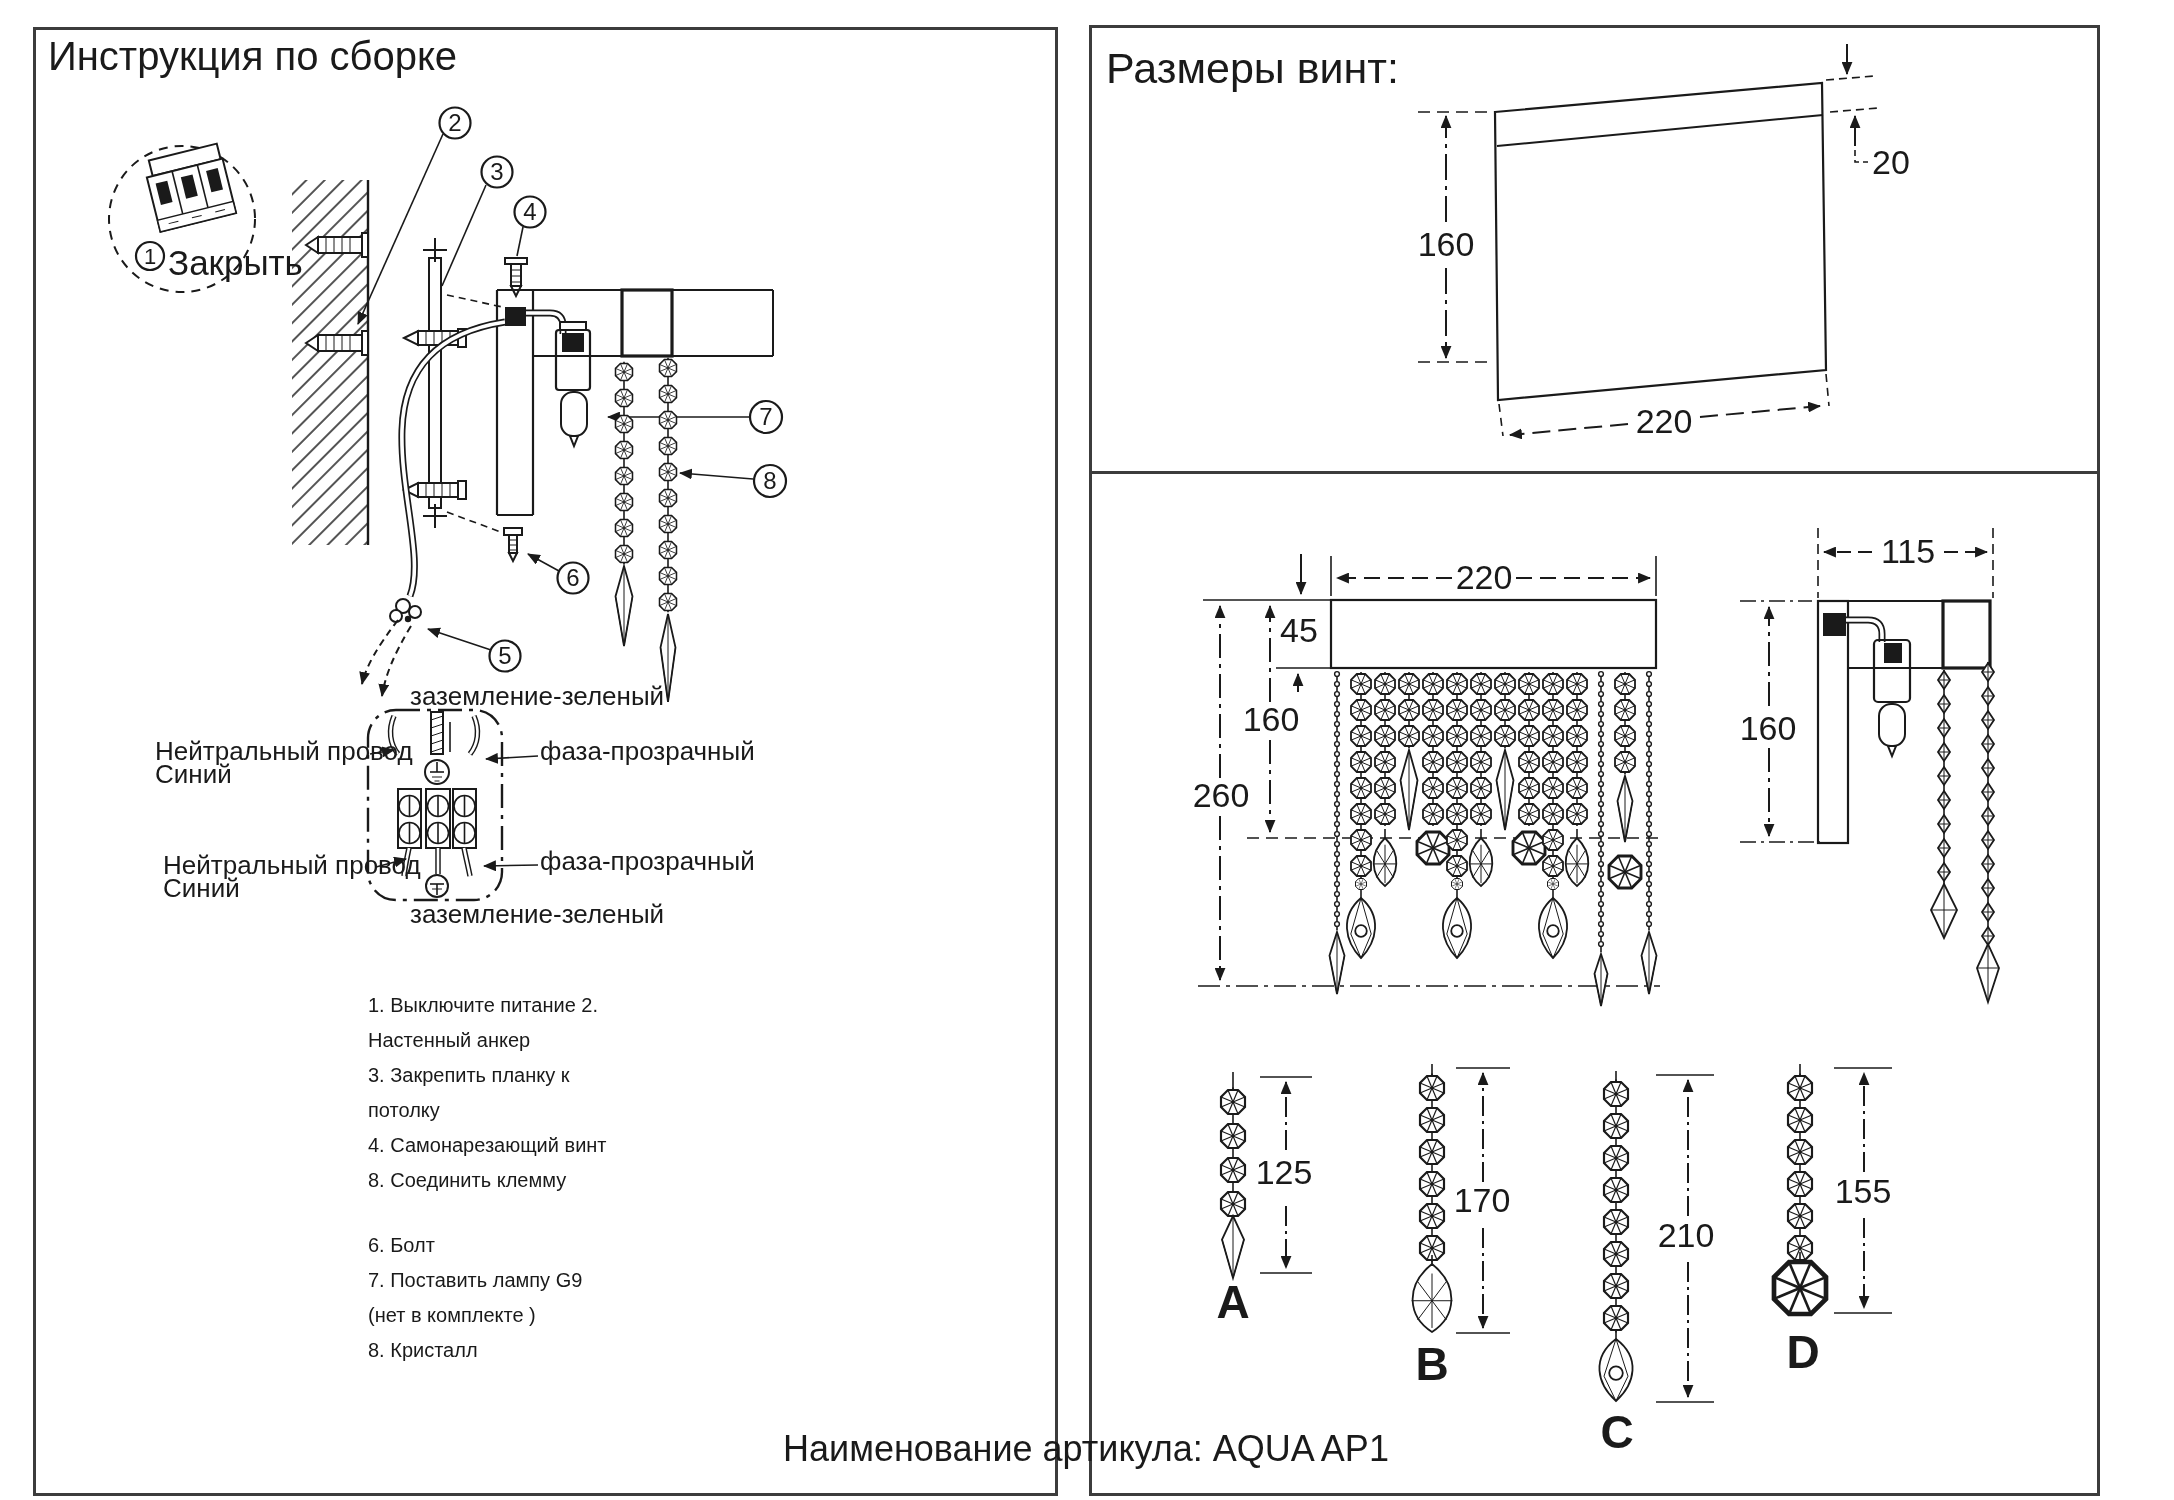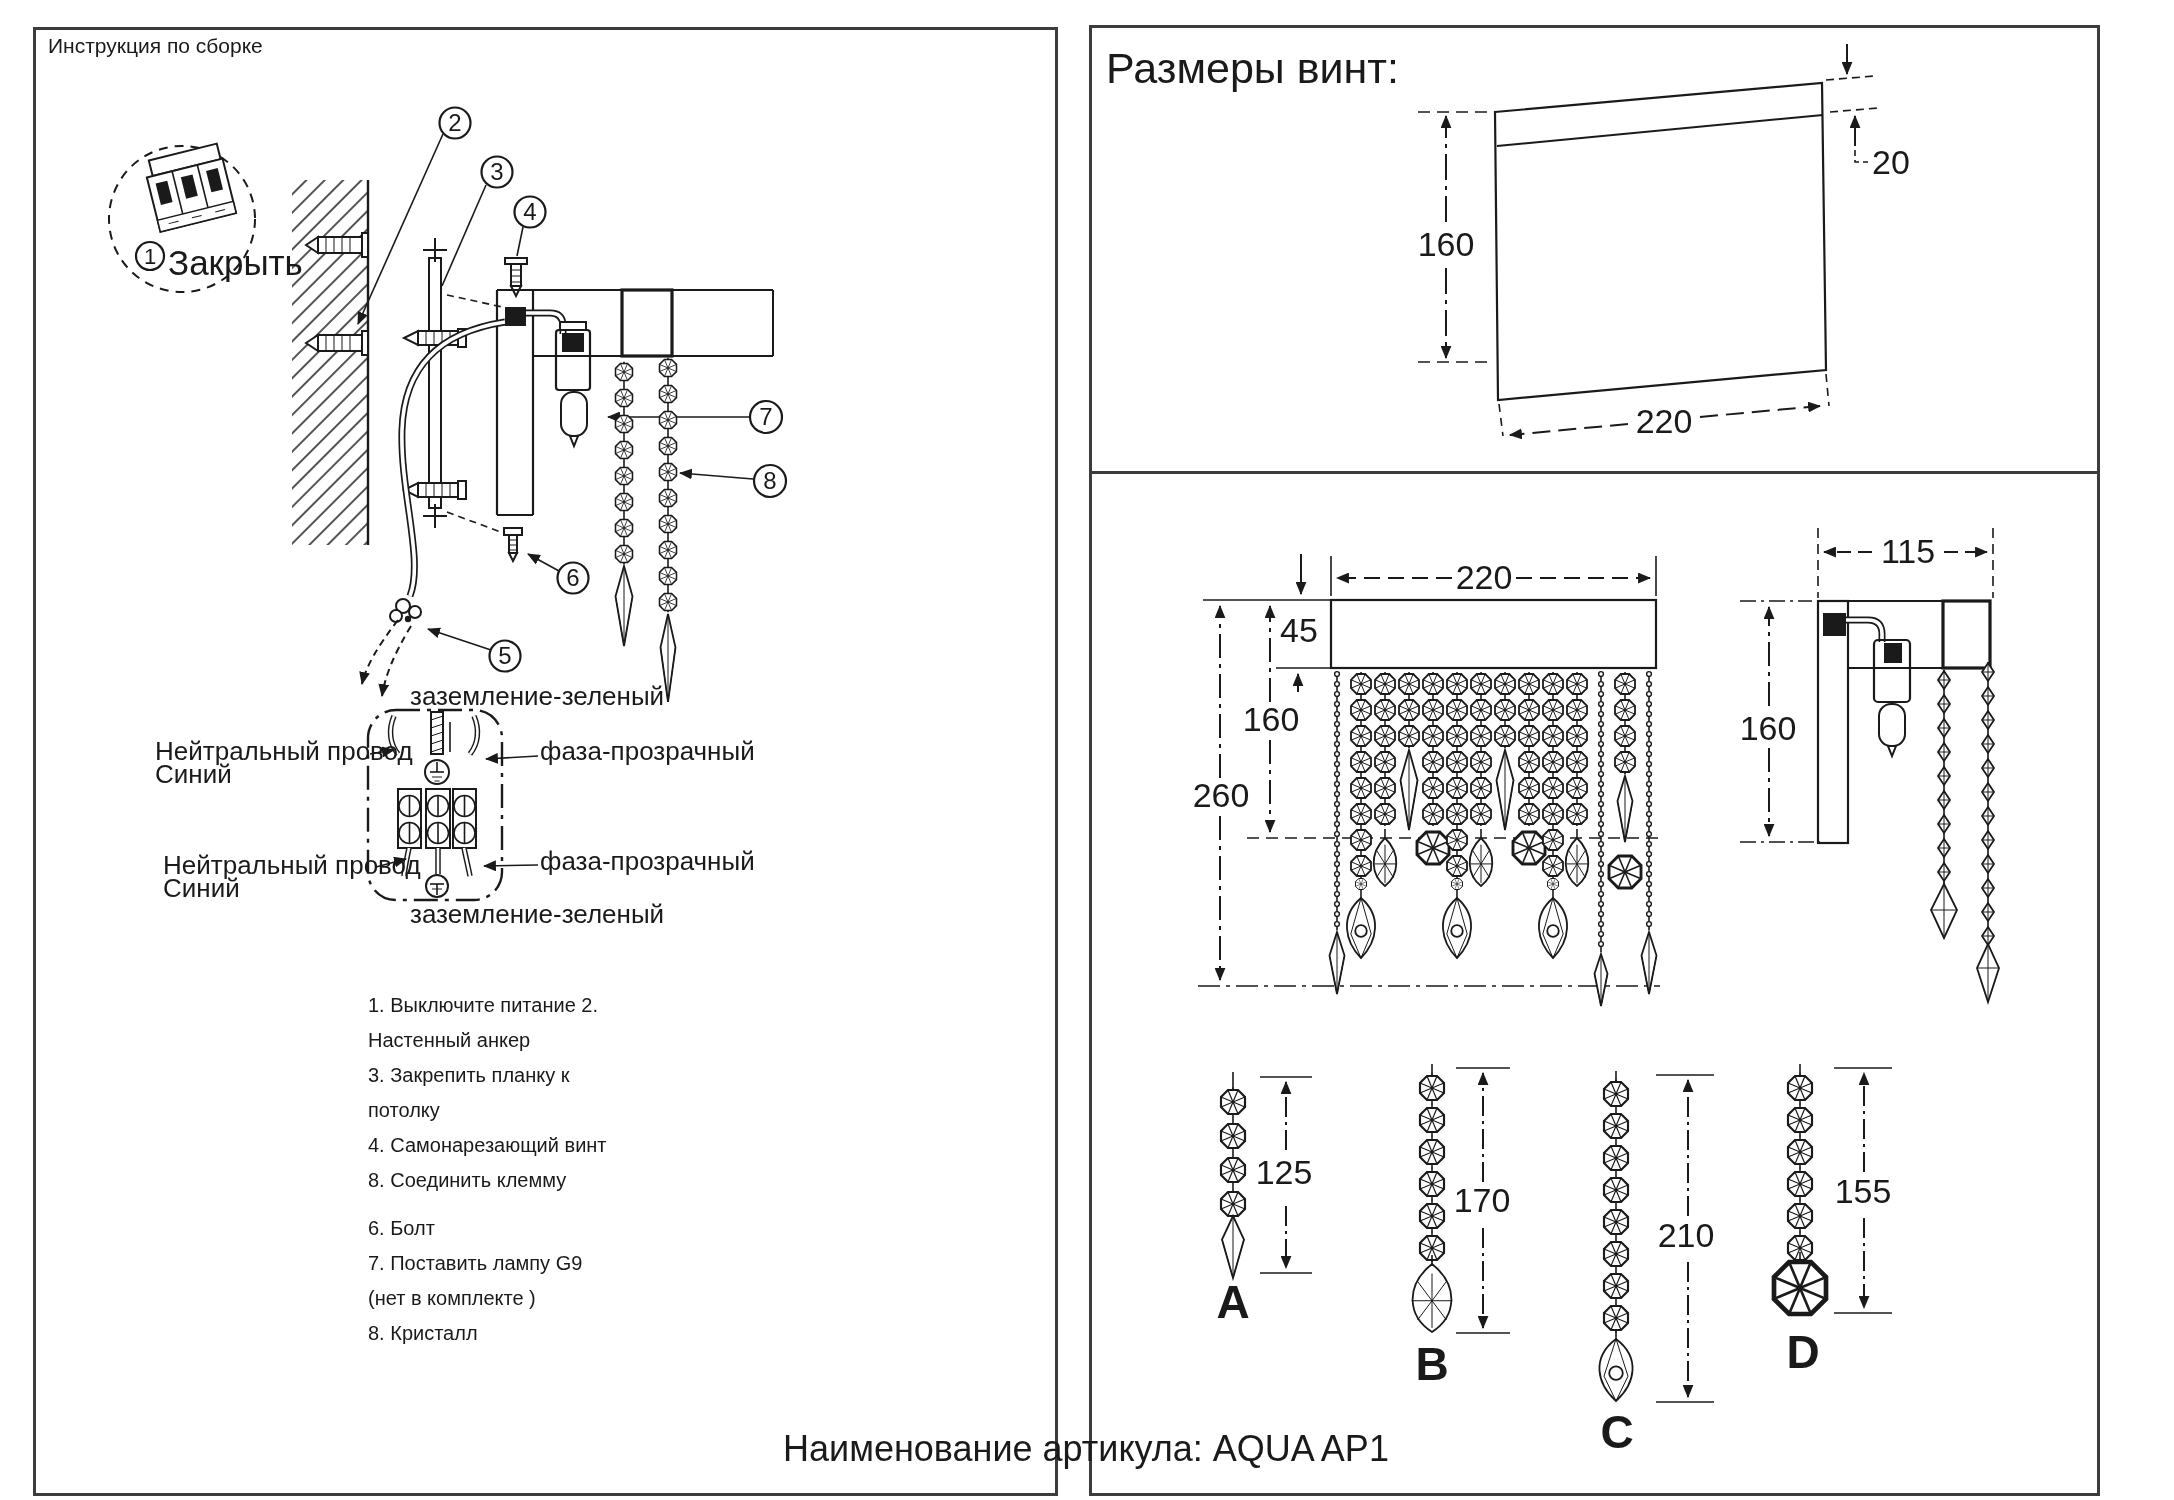--- a/index.html
+++ b/index.html
@@ -4,26 +4,26 @@
 <style>
   html,body{margin:0;padding:0;background:#fff}
   .page{position:relative;width:2174px;height:1500px;background:#fff;
         font-family:"Liberation Sans",sans-serif;color:#1a1a1a;overflow:hidden}
   .panel{position:absolute;border:3px solid #3c3c3c;box-sizing:border-box;z-index:1;background:#fff}
   #leftPanel{left:33px;top:27px;width:1025px;height:1469px}
   #rightPanel{left:1089px;top:25px;width:1011px;height:1471px}
   .divider{position:absolute;left:1089px;top:471px;width:1011px;height:3px;background:#3c3c3c;z-index:2}
   svg.overlay{position:absolute;left:0;top:0;z-index:3}
   .txt{position:absolute;z-index:4;white-space:nowrap}
-  .lt{left:48px;top:34px;font-size:21px}
+  .lt{left:48px;top:34px;font-size:40px}
   .rt1{left:1106px;top:44px;font-size:43px}
   .rt2{left:1106px;top:492px;font-size:43px}
   .steps{left:368px;top:988px;font-size:20px;line-height:35px}
   .steps div{white-space:nowrap}
-  .steps div:nth-child(7){margin-top:13px}
+  .steps div:nth-child(7){margin-top:30px}
   .wl{font-size:26px;line-height:23px}
   #wlGndTop{left:410px;top:685px}
   #wlNeuTop{left:155px;top:740px}
   #wlPhTop{left:540px;top:740px}
   #wlNeuBot{left:163px;top:854px}
   #wlPhBot{left:540px;top:850px}
   #wlGndBot{left:410px;top:903px}
   #powerOff{left:168px;top:243px;font-size:35px}
   .footer{left:783px;top:1428px;font-size:36px;z-index:5}
   

